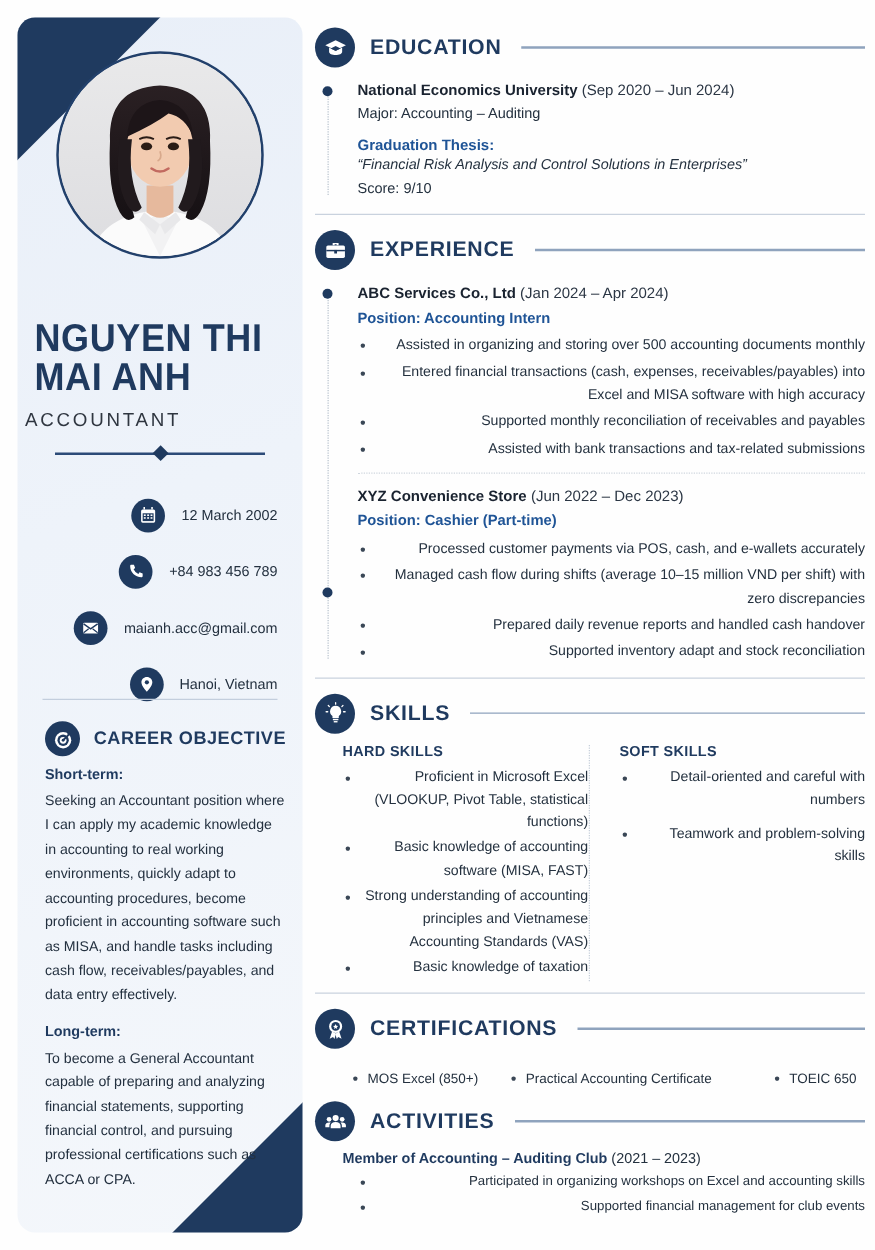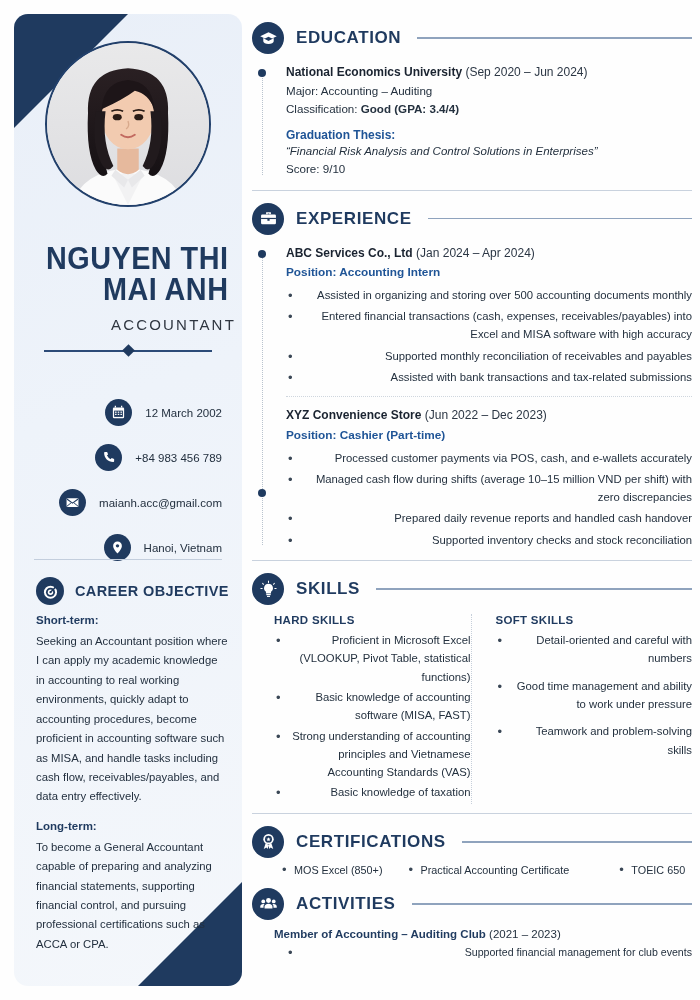--- a/index.html
+++ b/index.html
@@ -42,21 +42,21 @@
   .photo-wrap {
     position: absolute; left: 31px; top: 27px;
     width: 166px; height: 166px;
     border-radius: 50%;
     border: 2px solid #22406b;
     background: #e4e4e6;
     overflow: hidden;
   }
   .photo-svg { width:100%; height:100%; display:block; }
 
-  .name-block { position:absolute; left:6px; right:6px; top:230px; text-align:right; }
+  .name-block { position:absolute; left:6px; right:6px; top:242px; text-align:left; }
   .fullname {
     color:#1f3a5f; font-weight:bold; font-size:31px; line-height:0.99;
     letter-spacing:0.5px; font-stretch:condensed;
     font-family:"Liberation Sans Narrow","Liberation Sans",sans-serif;
     transform: scaleX(0.93); transform-origin:center;
   }
   .fullname .l2 { display:block; }
   .jobtitle {
     margin-top:11px; color:#2f3640; font-size:15px; letter-spacing:2.2px;
     font-weight:400;
@@ -332,24 +332,20 @@
         <span class="tl-dot"></span>
         <div class="entry">
           <div class="org">
             <b>National Economics University</b>
             <span class="dates">(Sep 2020 – Jun 2024)</span>
           </div>
           <div class="sub">
             <span>Major:</span>
             <span>Accounting – Auditing</span>
           </div>
-          <div class="sub">
-            <span>Classification:</span>
-            <b>Good (GPA: 3.4/4)</b>
-          </div>
           <div class="thesis-label">Graduation Thesis:</div>
           <div class="thesis-title">“Financial Risk Analysis and Control Solutions in Enterprises”</div>
           <div class="sub">Score: 9/10</div>
         </div>
       </div>
       <div class="hr-main"></div>
     </div>
 
     <div>
       <div class="sec-head">
@@ -389,21 +385,21 @@
         <div class="entry">
           <div class="org">
             <b>XYZ Convenience Store</b>
             <span class="dates">(Jun 2022 – Dec 2023)</span>
           </div>
           <div class="pos">Position: Cashier (Part-time)</div>
           <ul class="bul">
             <li>Processed customer payments via POS, cash, and e-wallets accurately</li>
             <li>Managed cash flow during shifts (average 10–15 million VND per shift) with zero discrepancies</li>
             <li>Prepared daily revenue reports and handled cash handover</li>
-            <li>Supported inventory checks and stock reconciliation</li>
+            <li>Supported inventory adapt and stock reconciliation</li>
           </ul>
         </div>
       </div>
       <div class="hr-main"></div>
     </div>
 
     <div>
       <div class="sec-head">
         <span class="sec-icon">
           <svg viewBox="0 0 24 24">
@@ -430,30 +426,29 @@
             <li>Proficient in Microsoft Excel (VLOOKUP, Pivot Table, statistical functions)</li>
             <li>Basic knowledge of accounting software (MISA, FAST)</li>
             <li>Strong understanding of accounting principles and Vietnamese Accounting Standards (VAS)</li>
             <li>Basic knowledge of taxation</li>
           </ul>
         </div>
         <div class="skcol right">
           <div class="skhead">SOFT SKILLS</div>
           <ul class="bul sk soft">
             <li>Detail-oriented and careful with numbers</li>
-            <li>Good time management and ability to work under pressure</li>
             <li>Teamwork and problem-solving skills</li>
           </ul>
         </div>
       </div>
       <div class="hr-main" style="margin-top:9px;"></div>
     </div>
 
     <div>
-      <div class="sec-head" style="margin-bottom:6px;">
+      <div class="sec-head" style="margin-bottom:18px;">
         <span class="sec-icon">
           <svg viewBox="0 0 24 24">
               <circle cx="12" cy="9" r="6.6" fill="#fff"></circle>
               <circle cx="12" cy="9" r="4.4" fill="#1f3a5f"></circle>
               <path d="M12 6.6l.8 1.7 1.8.2-1.4 1.3.4 1.8-1.6-.9-1.6.9.4-1.8L9.4 8.5l1.8-.2.8-1.7z" fill="#fff"></path>
               <path d="M8.4 14.2L6 21.4l3.4-1.7 1.4 1.9 1.6-5.3-4-2.1z" fill="#fff"></path>
               <path d="M15.6 14.2L18 21.4l-3.4-1.7-1.4 1.9-1.6-5.3 4-2.1z" fill="#fff"></path>
             </svg>
         </span>
         <span class="sec-title">CERTIFICATIONS</span>
@@ -479,18 +474,19 @@
             </svg>
         </span>
         <span class="sec-title">ACTIVITIES</span>
         <span class="sec-rule"></span>
       </div>
       <div class="act-title">
         <span>Member of Accounting – Auditing Club</span>
         <span class="yrs">(2021 – 2023)</span>
       </div>
       <ul class="bul act">
+        <li>Participated in organizing workshops on Excel and accounting skills</li>
         <li>Supported financial management for club events</li>
       </ul>
     </div>
 
   </div>
 </div>
 
 </body></html>

